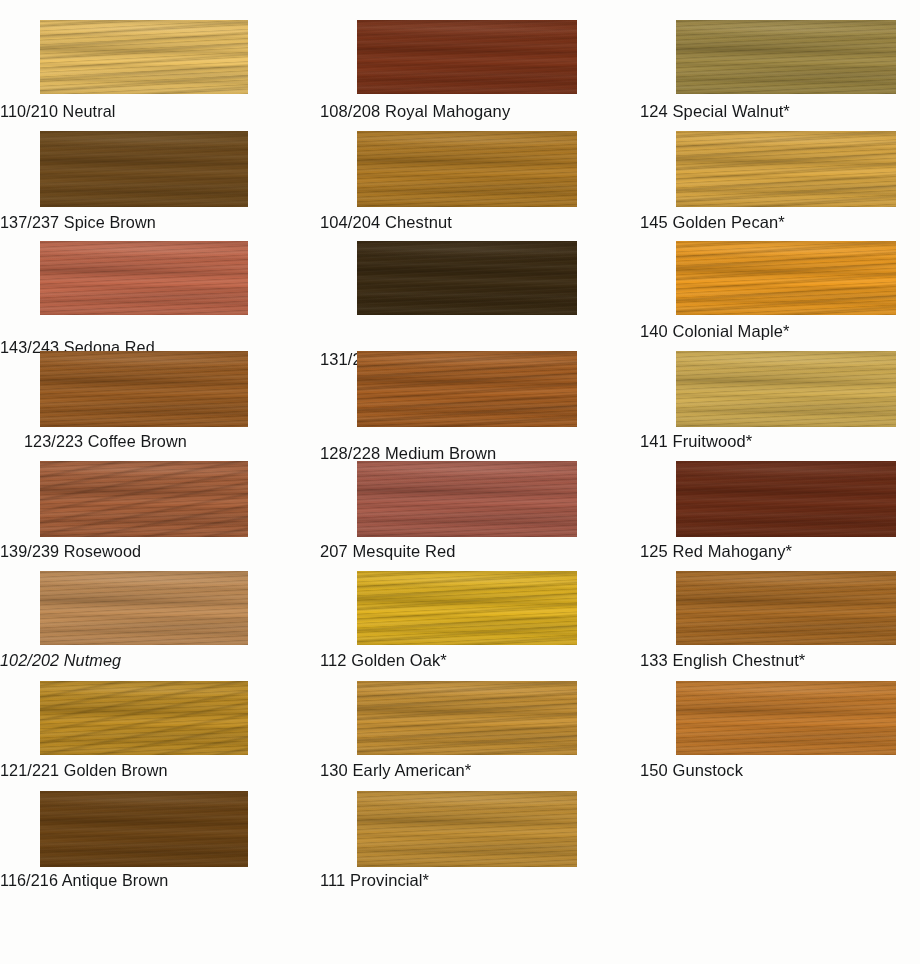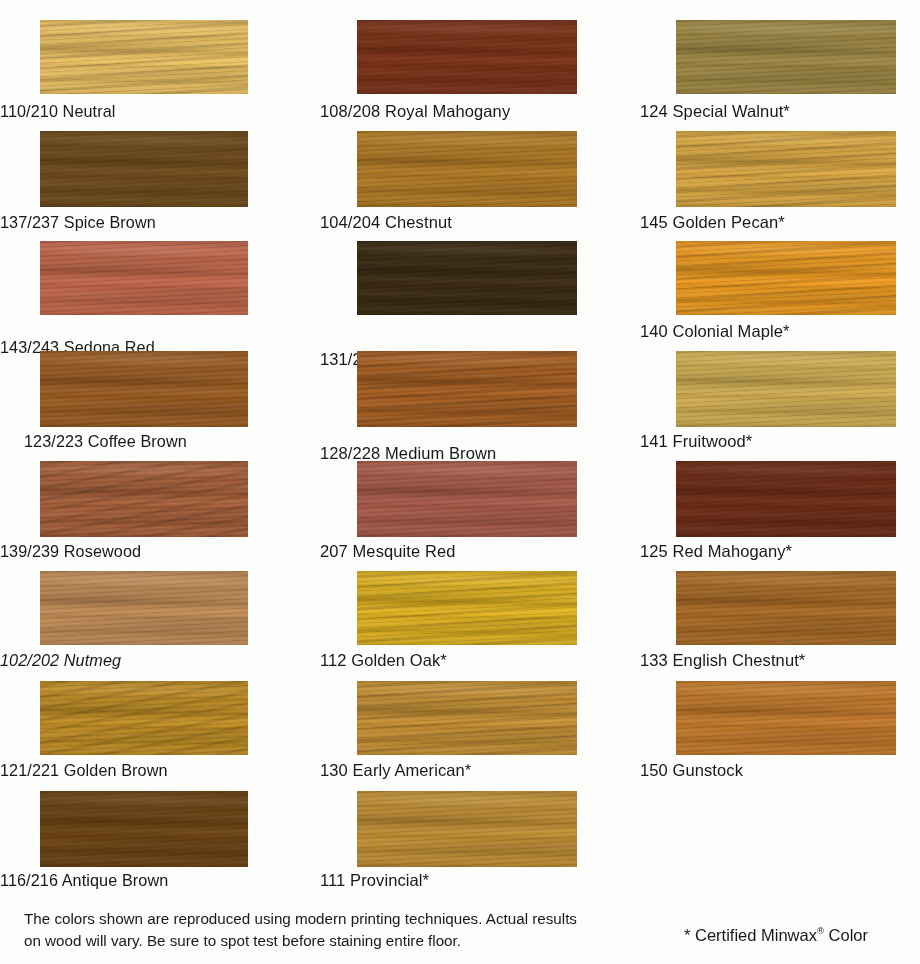--- a/index.html
+++ b/index.html
@@ -322,19 +322,15 @@
       <div class="swatch-cell" style="top: 0px;">
         <div class="swatch" title="150 Gunstock" style="position: absolute; left: 36px; top: 681px; width: 220px; height: 74px; background: linear-gradient(rgb(182, 113, 39) 0%, rgb(194, 120, 42) 30%, rgb(194, 120, 42) 68%, rgb(175, 108, 38) 100%);">
           <div class="grain g1"></div>
           <div class="grain g2"></div>
           <div class="grain g3"></div>
         </div>
         <div class="label" style="top: 761px;">150 Gunstock</div>
       </div>
     </div>
 
-  <div class="footnote-left">The colors shown are reproduced using modern printing techniques. Actual results on wood will vary. Be sure to spot test before staining entire floor.</div>
-
-  <div class="footnote-right">
-    <span>* Certified Minwax</span><sup>®</sup><span> Color</span>
-  </div>
+
 
 </div>
 
 </body></html>

